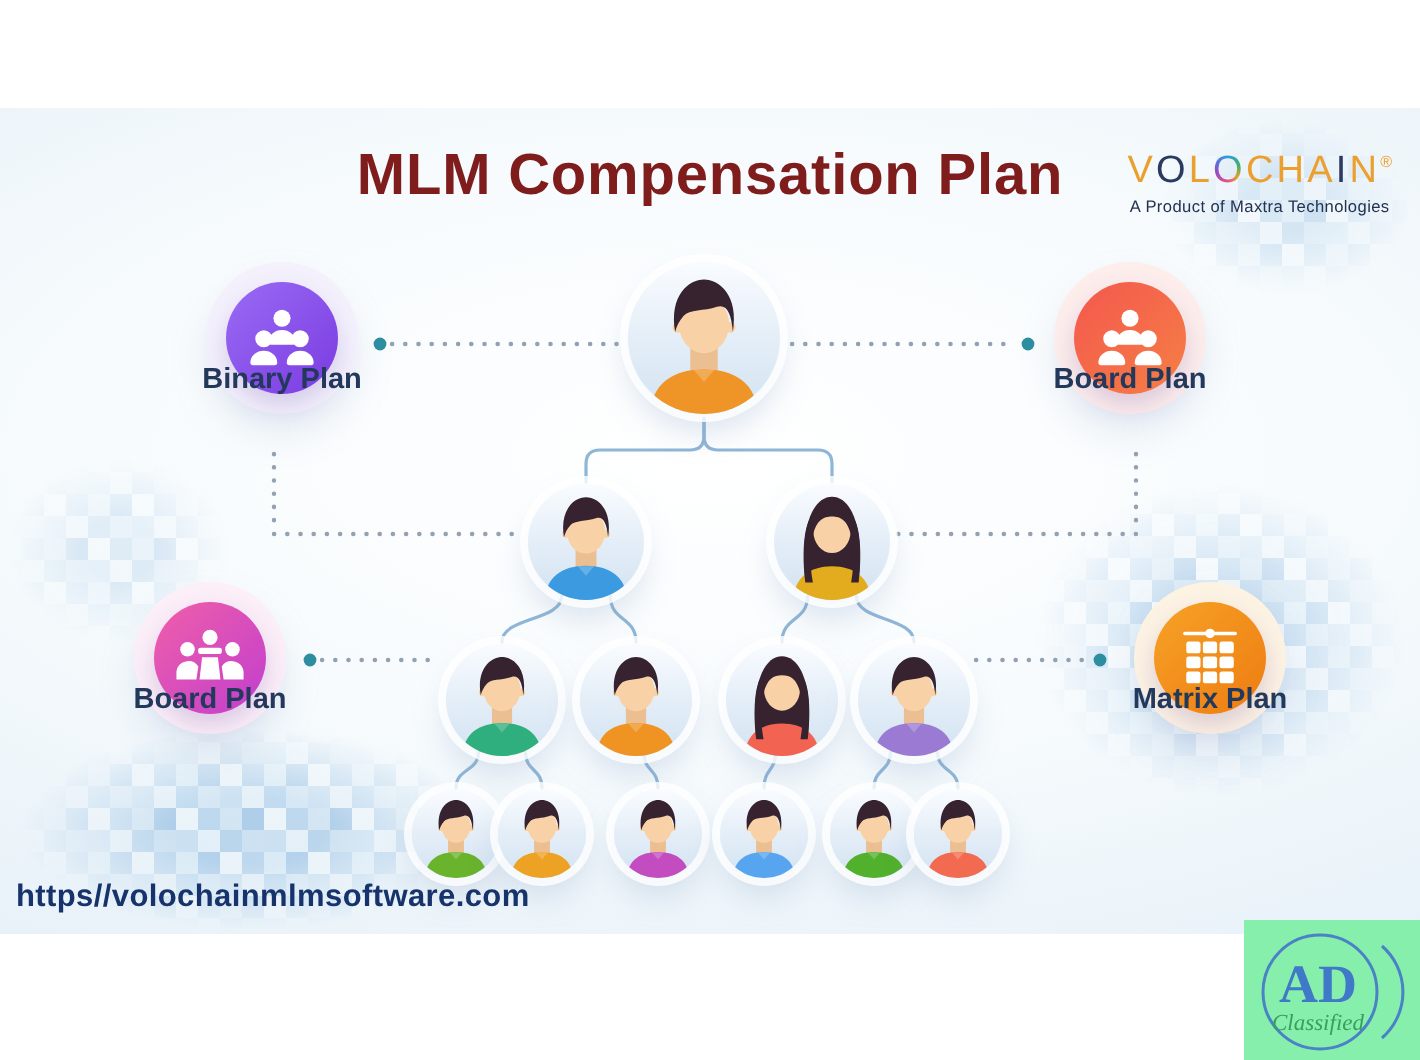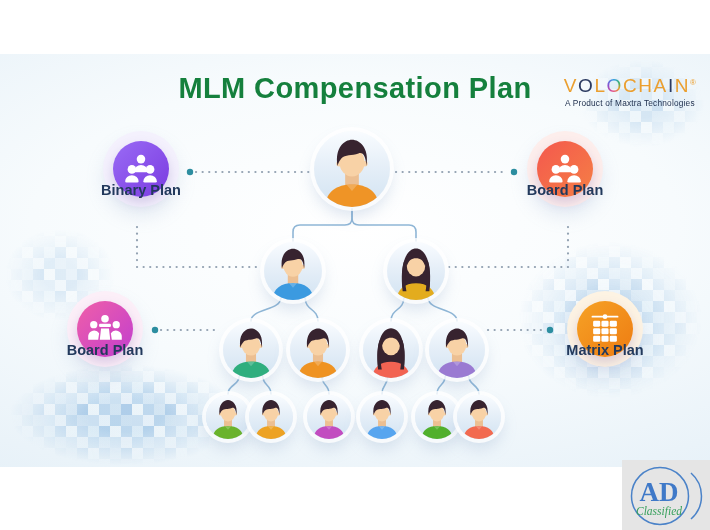--- a/index.html
+++ b/index.html
@@ -30,34 +30,34 @@
                box-shadow:0 6px 12px rgba(120,90,170,.25);}
   .plan-label{position:relative;margin-top:51px;width:120px;margin-left:-22px;
               font-size:14.5px;font-weight:700;}
   .tree-node{position:absolute;border-radius:50%;
              background:linear-gradient(180deg,#f9fcff 0%,#e6eff8 45%,#d2e3f2 100%);
              box-shadow:0 0 0 4px rgba(255,255,255,.8), 0 9px 16px rgba(125,155,195,.28);
              overflow:hidden;}
   .tree-node svg{display:block;width:100%;height:100%;}
   #connector-svg{position:absolute;left:0;top:0;}
   .website-link{position:absolute;left:8px;top:440px;font-size:15.5px;font-weight:700;letter-spacing:.2px;}
-  .ad-box{position:absolute;left:622px;top:460px;width:88px;height:70px;background:#e5e5e5;}
+  .ad-box{position:absolute;left:622px;top:460px;width:88px;height:70px;background:#86efac;}
 </style>
 </head>
 <body>
 
 <div class="stage">
 
   <div class="panel"></div>
   <div class="mosaic" style="left:0;top:360px;width:250px;height:110px;"></div>
   <div class="mosaic" style="left:510px;top:235px;width:200px;height:170px;opacity:.8;"></div>
   <div class="mosaic" style="left:575px;top:56px;width:135px;height:95px;opacity:.55;"></div>
   <div class="mosaic" style="left:0;top:225px;width:120px;height:100px;opacity:.45;"></div>
 
-  <div class="page-title" style="color: #15803d;">MLM Compensation Plan</div>
+  <div class="page-title" style="color: #7f1d1d;">MLM Compensation Plan</div>
 
   <div class="logo-block">
     <div class="logo-wordmark"><span style="color: rgb(235, 159, 47);">V</span><span style="color: rgb(43, 58, 96);">O</span><span style="color: rgb(235, 159, 47);">L</span><span class="rainbow-letter">O</span><span style="color: rgb(235, 159, 47);">C</span><span style="color: rgb(235, 159, 47);">H</span><span style="color: rgb(235, 159, 47);">A</span><span style="color: rgb(43, 58, 96);">I</span><span style="color: rgb(235, 159, 47);">N</span><span class="reg" style="color: rgb(235, 159, 47);">®</span></div>
     <div class="logo-tagline" style="color: rgb(34, 50, 80);">A Product of Maxtra Technologies</div>
   </div>
 
   <svg id="connector-svg" width="710" height="530">
       <path d="M352 209 V218 Q352 225 345 225 H300 Q293 225 293 232 V241" fill="none" stroke="#8fb6d6" stroke-width="1.6" stroke-linecap="round"></path>
       <path d="M352 209 V218 Q352 225 359 225 H409 Q416 225 416 232 V241" fill="none" stroke="#8fb6d6" stroke-width="1.6" stroke-linecap="round"></path>
       <path d="M280.82 298 C280.82 310.65 251 308.35 251 321" fill="none" stroke="#8fb6d6" stroke-width="1.6" stroke-linecap="round"></path>
@@ -297,20 +297,21 @@
           <ellipse cx="50" cy="41" rx="16.5" ry="19" fill="#f8d2a6"></ellipse>
           <circle cx="33" cy="43" r="3.6" fill="#f8d2a6"></circle>
           <circle cx="67" cy="43" r="3.6" fill="#f8d2a6"></circle>
           <path d="M31 46C27 22 40 11.5 50 11.5C60 11.5 73 22 69 46C68 33 64.5 27.5 58.5 29.5C50 32.5 40.5 31 36.5 35.5C33.5 39 32 42 31 46Z" fill="#37232f"></path>
           <path d="M15 100C15 80 30 70.5 50 70.5C70 70.5 85 80 85 100Z" fill="#f26a50"></path>
           <path d="M43 70.8L50 79L57 70.8Z" fill="#ffffff" opacity="0.22"></path>
         </svg>
       </div>
     </div>
 
+  <div class="website-link" style="color: rgb(22, 51, 107);">https//volochainmlmsoftware.com</div>
 
   <div class="ad-box">
     <svg width="88" height="70" viewBox="0 0 88 70">
       <circle cx="38" cy="36" r="28.5" fill="none" stroke="#4a82c8" stroke-width="1.5"></circle>
       <path d="M69 13 A 30.5 30.5 0 0 1 69 59" fill="none" stroke="#4a82c8" stroke-width="1.5"></path>
       <text x="37" y="41" font-size="27" font-weight="bold" text-anchor="middle" font-family="Liberation Serif, serif" fill="#3f79c8">AD</text>
       <text x="37" y="55" font-size="11.5" font-style="italic" text-anchor="middle" font-family="Liberation Serif, serif" fill="#37a05c">Classified</text>
     </svg>
   </div>
 

